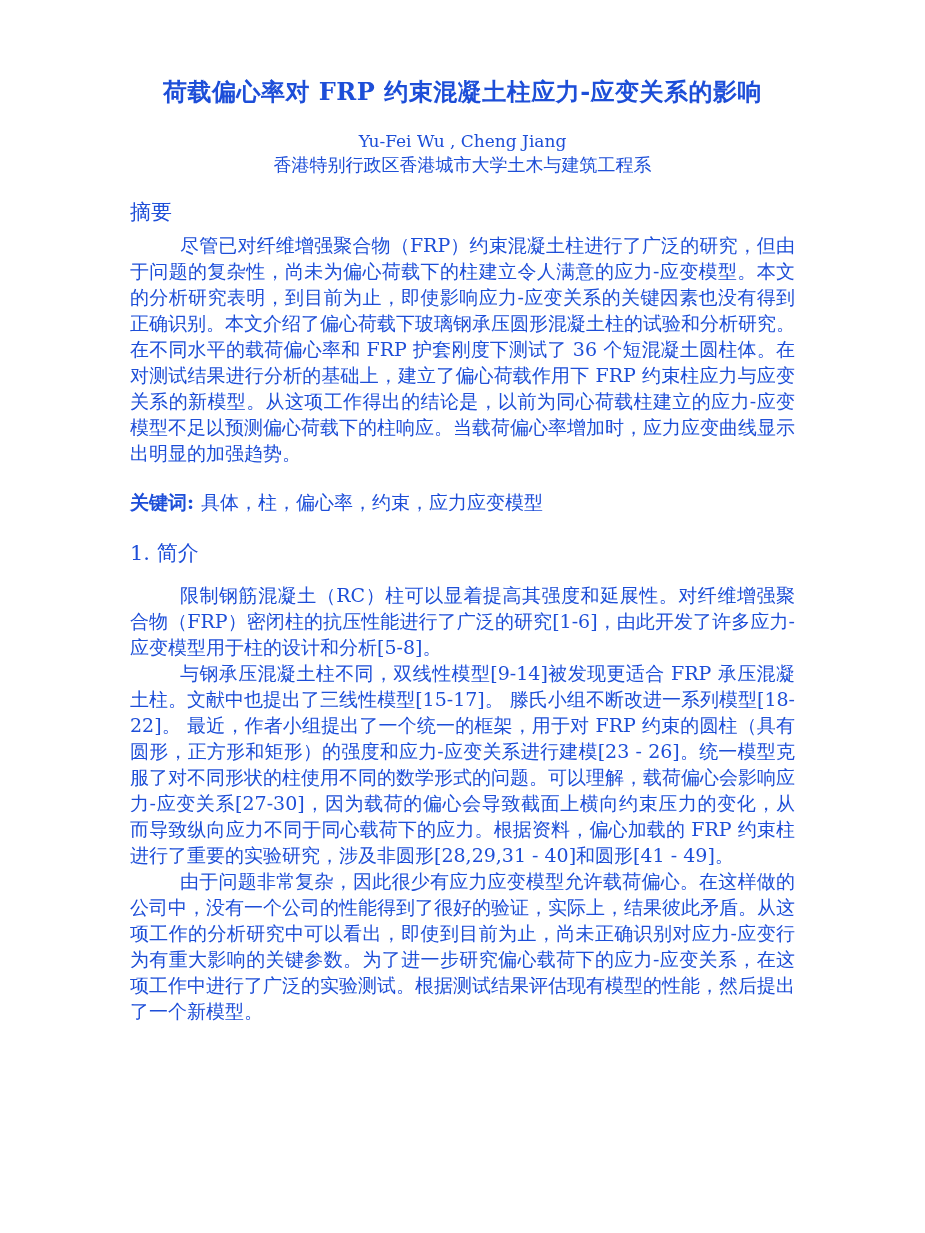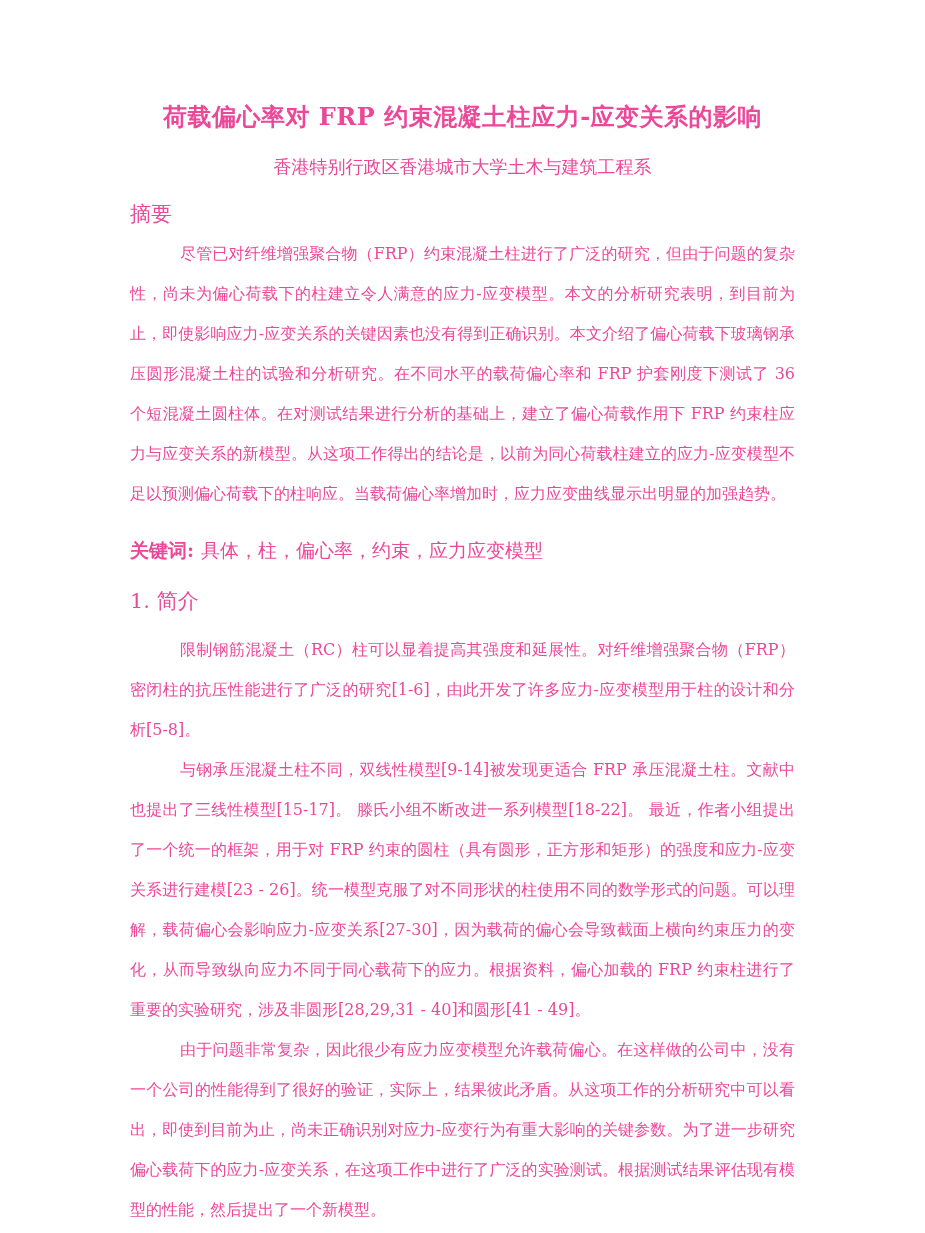--- a/index.html
+++ b/index.html
@@ -9,22 +9,22 @@
   }
   body {
     width: 925px;
     height: 1233px;
     overflow: hidden;
   }
   .doc {
     box-sizing: border-box;
     width: 925px;
     height: 1233px;
-    padding: 101px 130px 0 130px;
-    color: #ec4899;
+    padding: 76px 130px 0 130px;
+    color: #1d4ed8;
     font-family: "DejaVu Serif", "Liberation Serif", serif;
   }
   .paper-title {
     font-size: 24px;
     font-weight: bold;
     text-align: center;
     line-height: 32px;
     margin: 0 0 22px 0;
     letter-spacing: 0.5px;
   }
@@ -44,22 +44,22 @@
     font-size: 21px;
     font-weight: normal;
     line-height: 26px;
     margin: 22px 0 7px 0;
   }
   .sec-heading.intro {
     margin-top: 23px;
     margin-bottom: 16px;
   }
   .body-par {
-    font-size: 16px;
-    line-height: 40px;
+    font-size: 19px;
+    line-height: 26px;
     text-align: justify;
     text-justify: inter-ideograph;
     text-indent: 50px;
     margin: 0;
   }
   .keywords-line {
     font-size: 19px;
     line-height: 29px;
     margin: 22px 0 0 0;
   }
@@ -70,20 +70,21 @@
     padding-left: 7px;
   }
 </style>
 </head>
 <body>
 
 <div class="doc">
 
   <h1 class="paper-title">荷载偏心率对 FRP 约束混凝土柱应力-应变关系的影响</h1>
 
+  <p class="authors">Yu-Fei Wu , Cheng Jiang</p>
 
   <p class="affiliation">香港特别行政区香港城市大学土木与建筑工程系</p>
 
   <h2 class="sec-heading">摘要</h2>
 
   <p class="body-par">尽管已对纤维增强聚合物（FRP）约束混凝土柱进行了广泛的研究，但由于问题的复杂性，尚未为偏心荷载下的柱建立令人满意的应力-应变模型。本文的分析研究表明，到目前为止，即使影响应力-应变关系的关键因素也没有得到正确识别。本文介绍了偏心荷载下玻璃钢承压圆形混凝土柱的试验和分析研究。在不同水平的载荷偏心率和 FRP 护套刚度下测试了 36 个短混凝土圆柱体。在对测试结果进行分析的基础上，建立了偏心荷载作用下 FRP 约束柱应力与应变关系的新模型。从这项工作得出的结论是，以前为同心荷载柱建立的应力-应变模型不足以预测偏心荷载下的柱响应。当载荷偏心率增加时，应力应变曲线显示出明显的加强趋势。</p>
 
   <p class="keywords-line">
     <span class="kw-label">关键词:</span><span class="kw-body">具体，柱，偏心率，约束，应力应变模型</span>
   </p>

